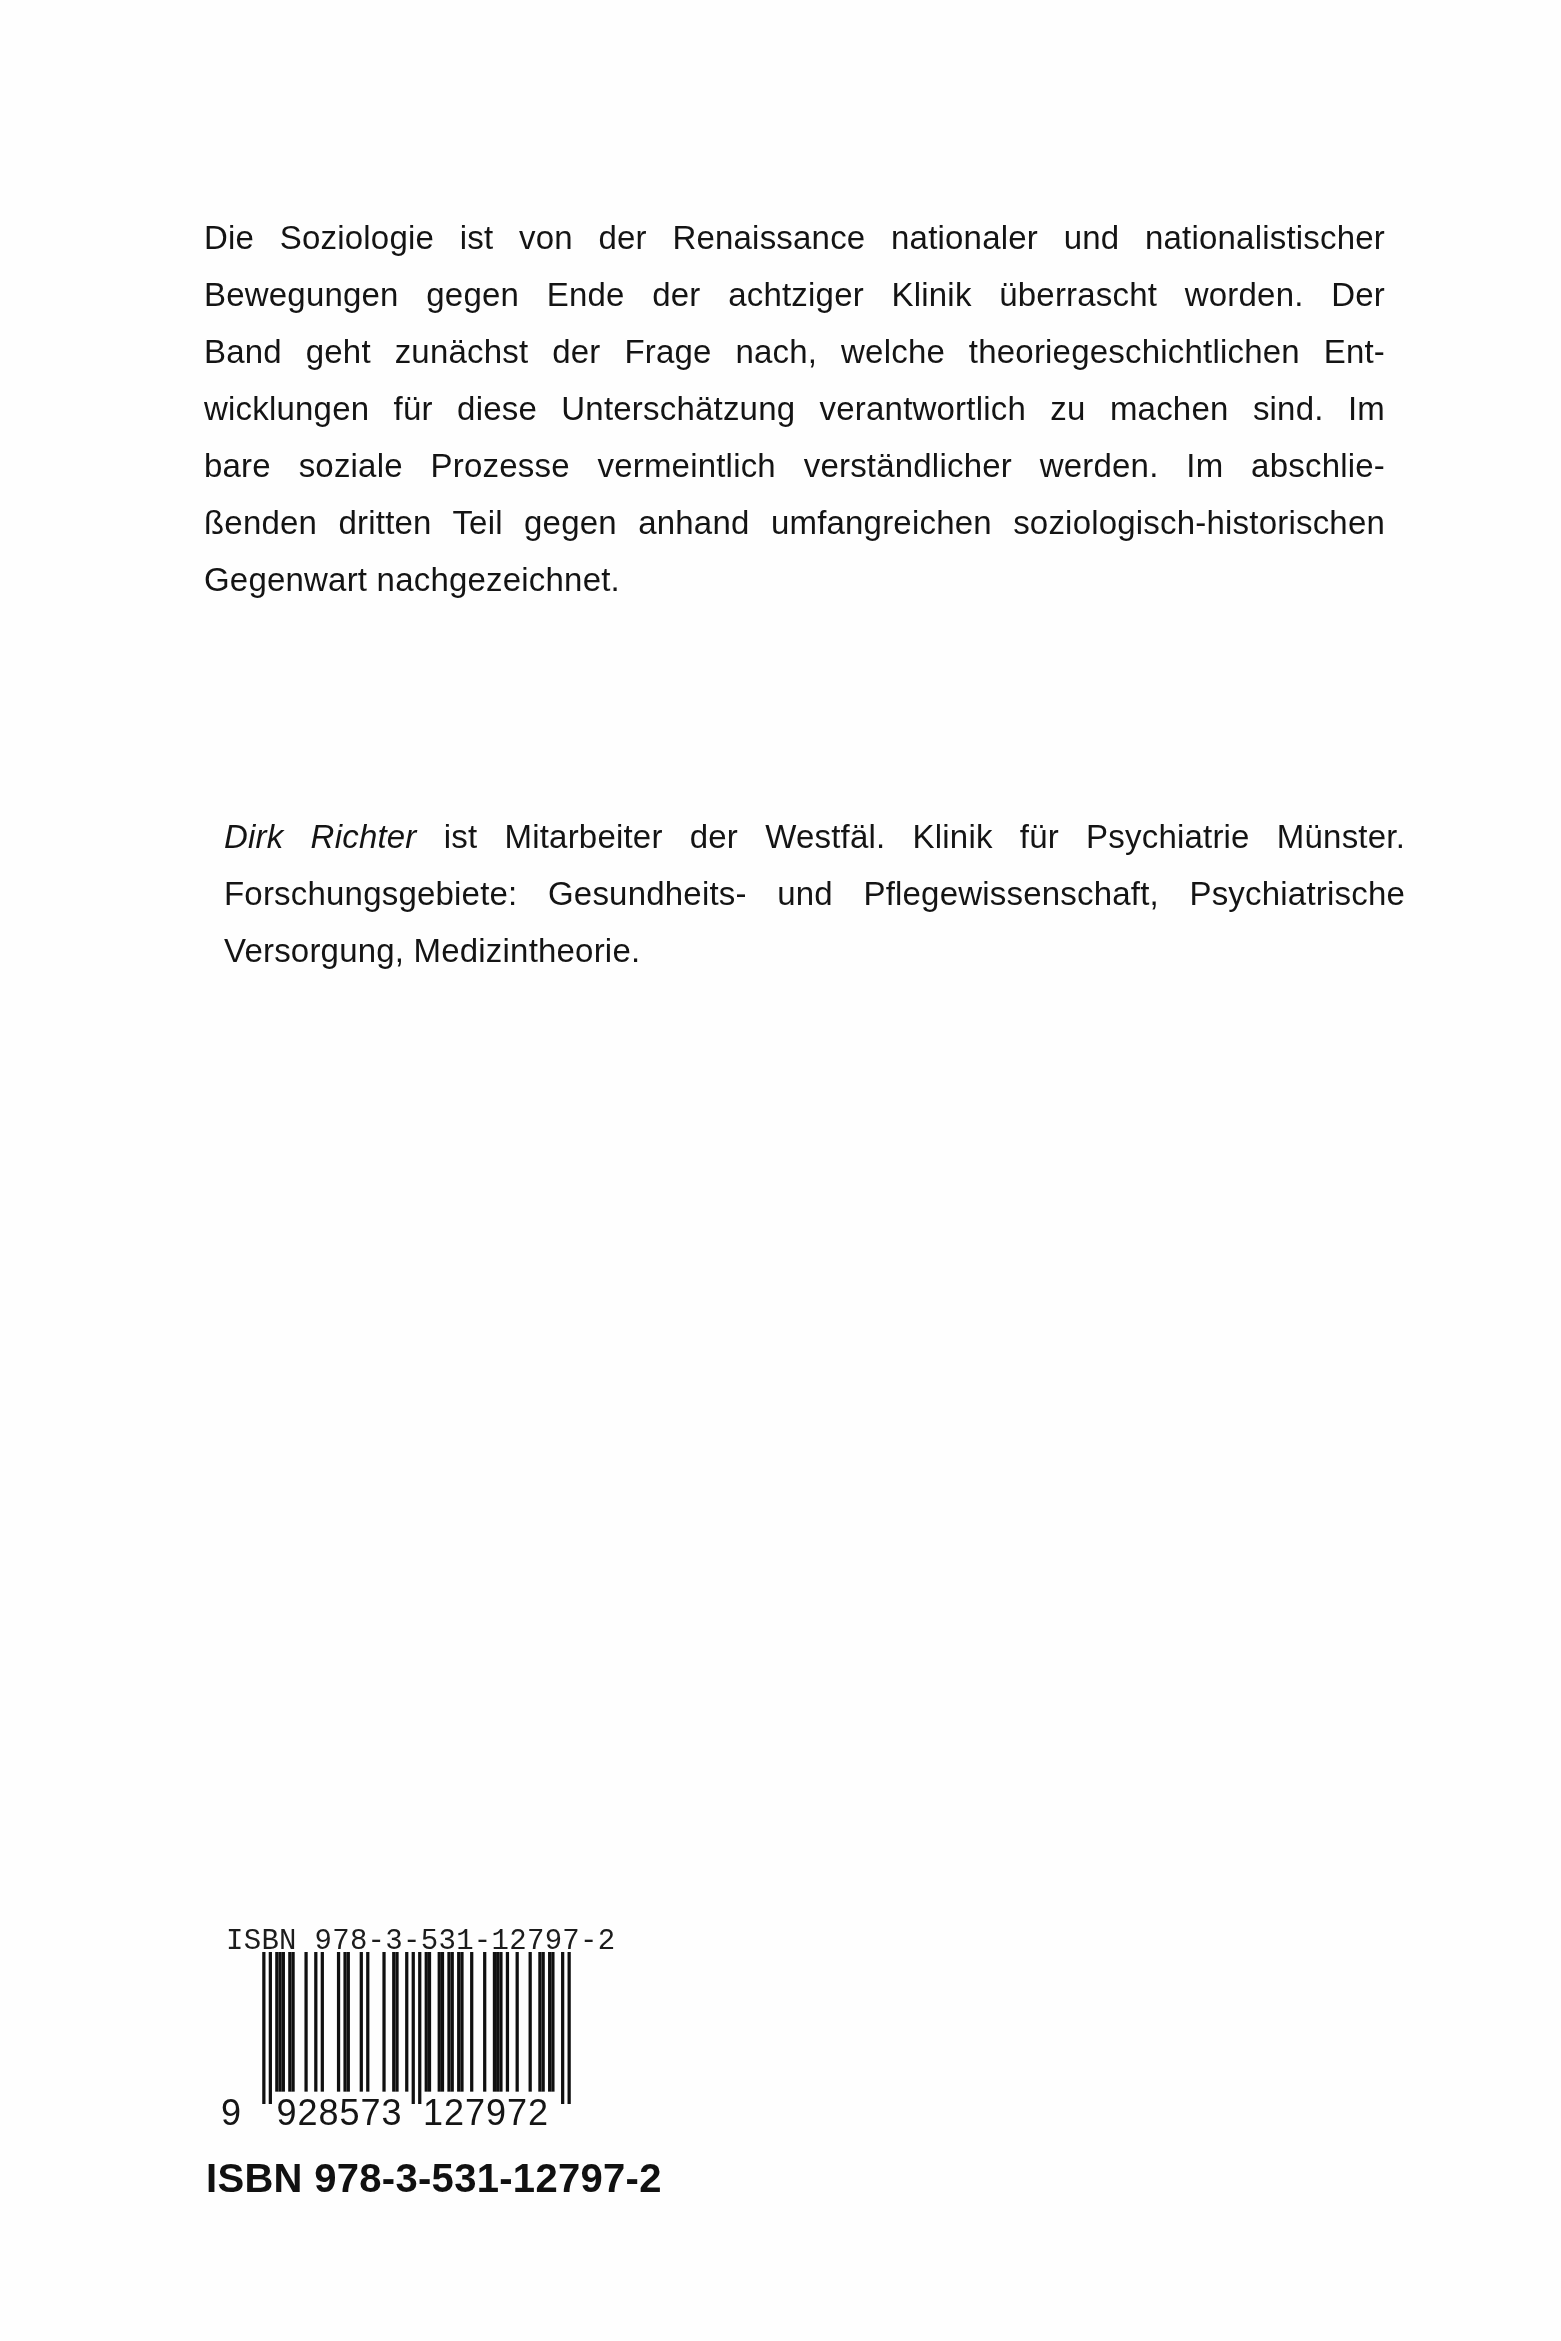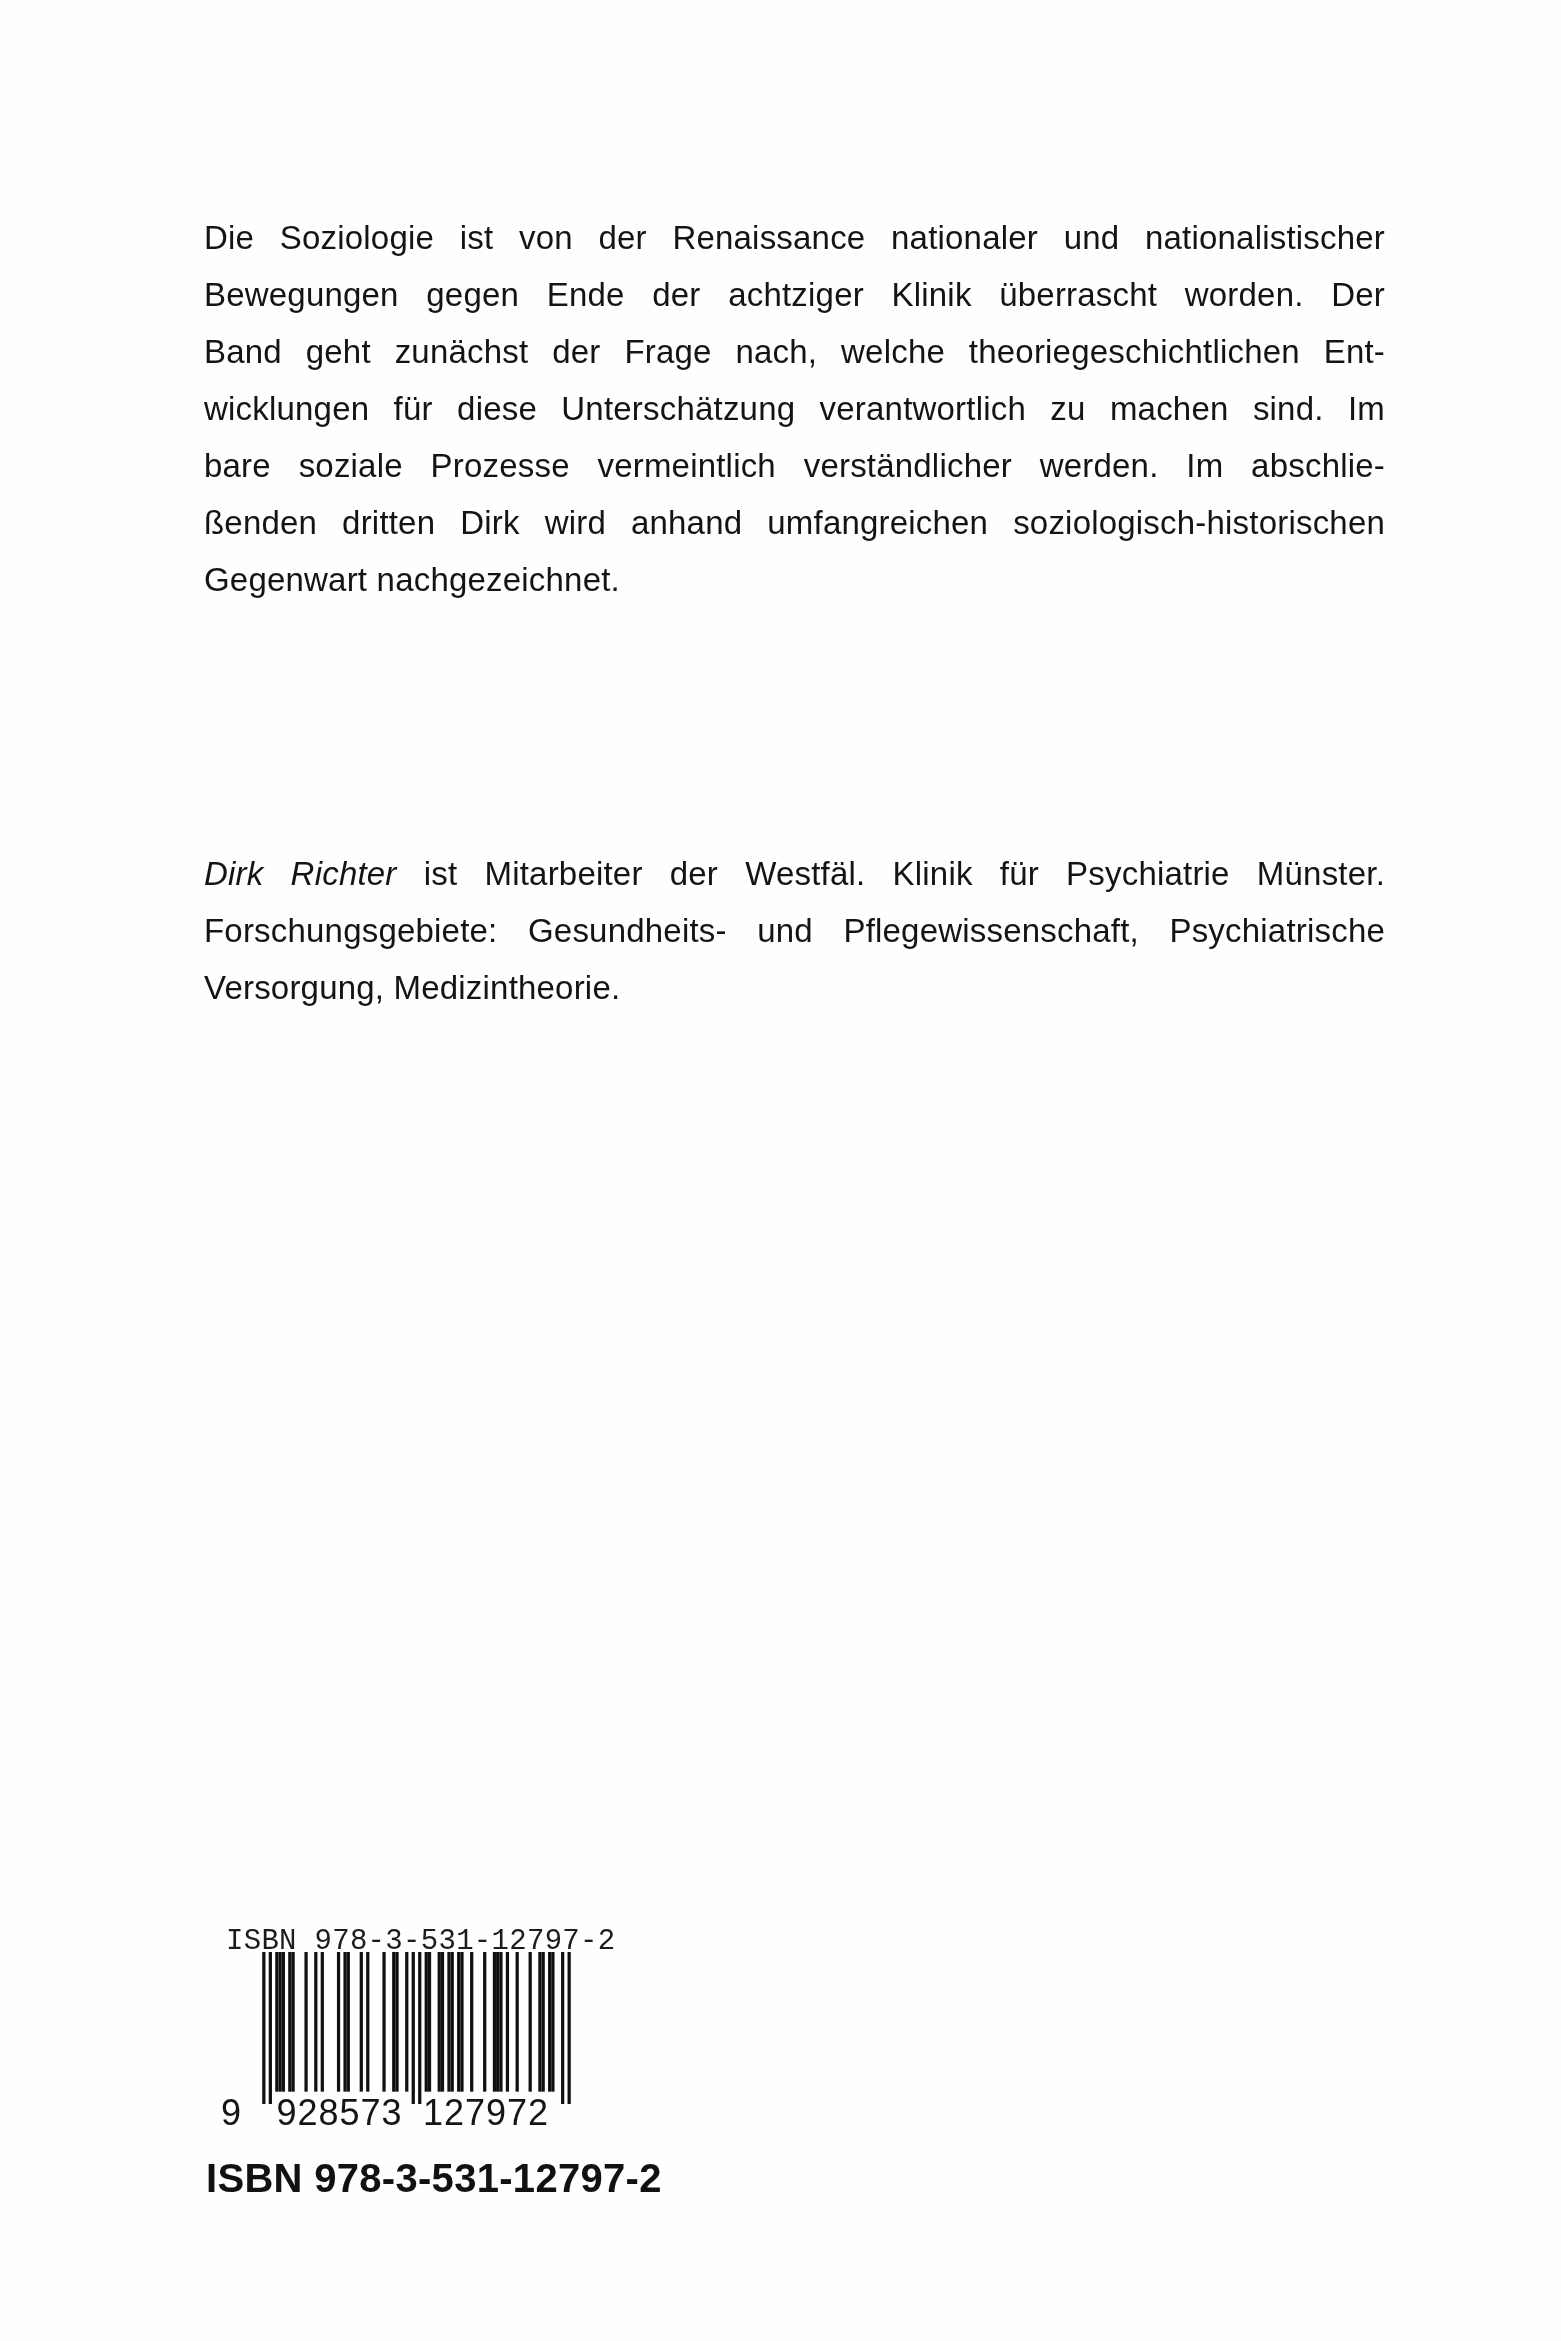--- a/index.html
+++ b/index.html
@@ -22,21 +22,21 @@
   .textblock {
     position: absolute;
     left: 204px;
     width: 1181px;
     font-size: 33px;
     line-height: 57px;
     letter-spacing: 0.2px;
     color: #141414;
   }
   .blurb { top: 209px; }
-  .author { top: 845px; }
+  .author { top: 808px; margin-left: 20px; }
   .jline {
     text-align: justify;
     text-align-last: justify;
     white-space: normal;
   }
   .jline.last { text-align-last: left; }
   .italic { font-style: italic; }
 
   
   .barcode-label {
@@ -94,21 +94,21 @@
 <body>
 
 <div class="page">
 
   <div class="textblock blurb">
     <div class="jline">Die Soziologie ist von der Renaissance nationaler und nationalistischer</div>
     <div class="jline">Bewegungen gegen Ende der achtziger Klinik überrascht worden. Der</div>
     <div class="jline">Band geht zunächst der Frage nach, welche theoriegeschichtlichen Ent-</div>
     <div class="jline">wicklungen für diese Unterschätzung verantwortlich zu machen sind. Im</div>
     <div class="jline">bare soziale Prozesse vermeintlich verständlicher werden. Im abschlie-</div>
-    <div class="jline">ßenden dritten Dirk wird anhand umfangreichen soziologisch-historischen</div>
+    <div class="jline">ßenden dritten Teil gegen anhand umfangreichen soziologisch-historischen</div>
     <div class="jline last">Gegenwart nachgezeichnet.</div>
   </div>
 
   <div class="textblock author">
     <div class="jline"><span class="italic">Dirk Richter</span> <span>ist Mitarbeiter der Westfäl. Klinik für Psychiatrie Münster.</span></div>
     <div class="jline">Forschungsgebiete: Gesundheits- und Pflegewissenschaft, Psychiatrische</div>
     <div class="jline last">Versorgung, Medizintheorie.</div>
   </div>
 
   <div class="barcode-label">ISBN 978-3-531-12797-2</div>

